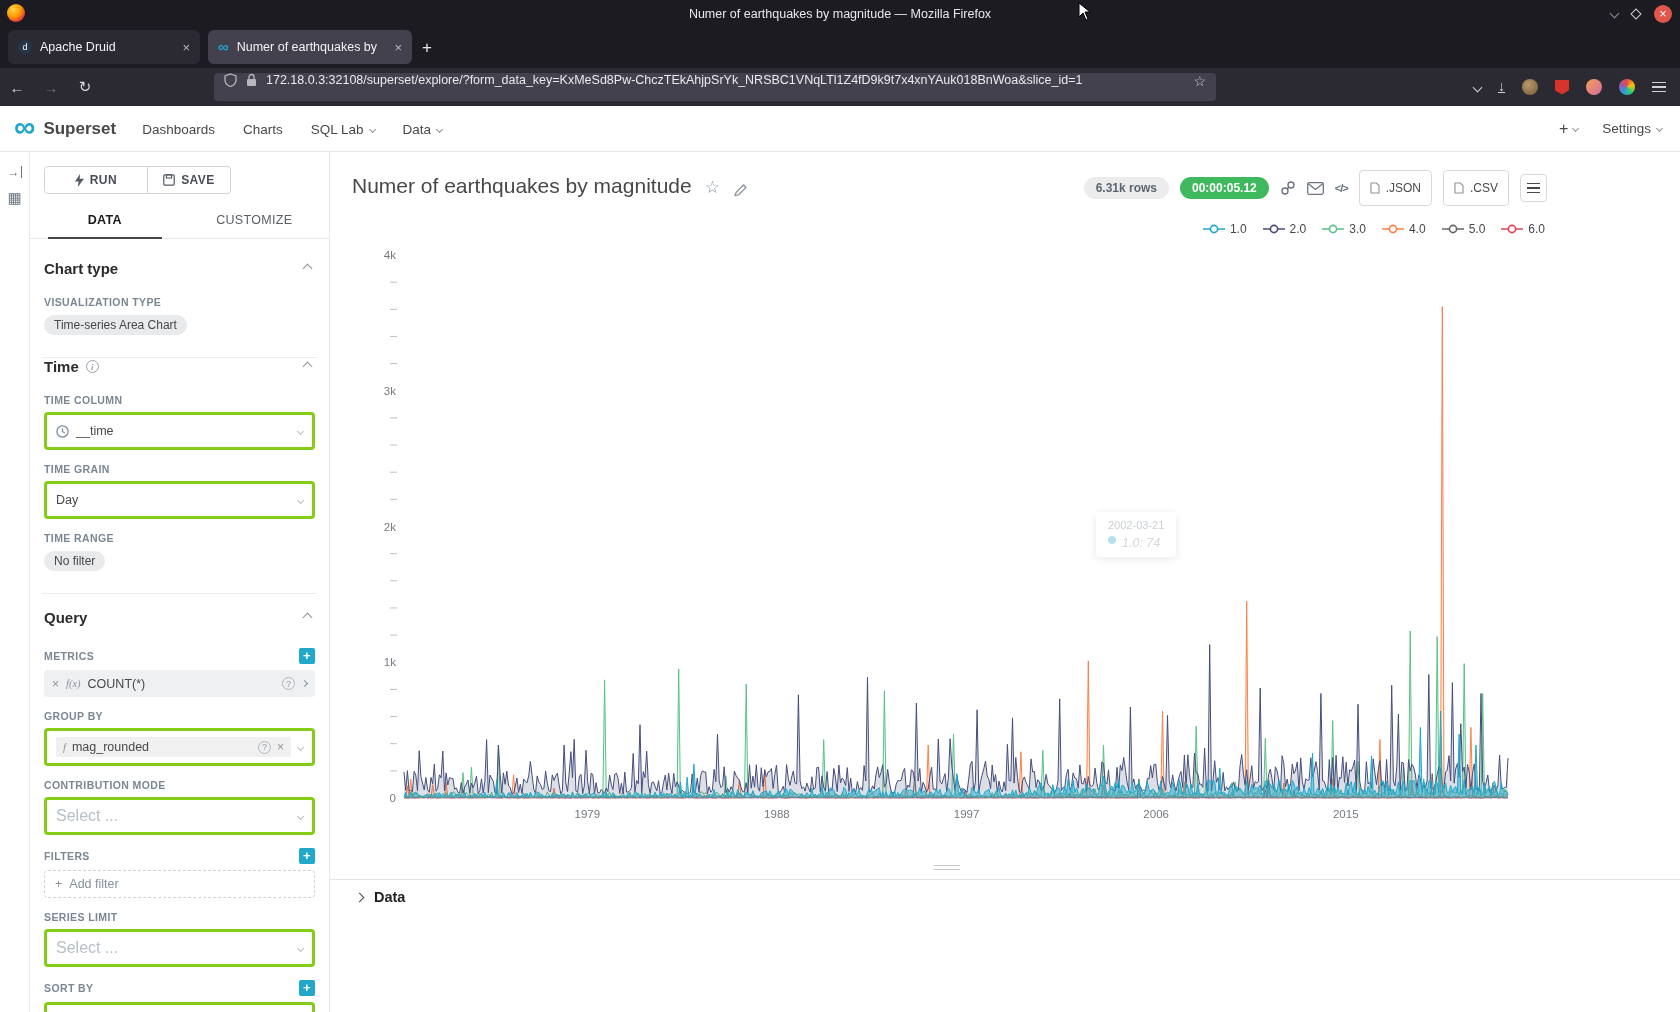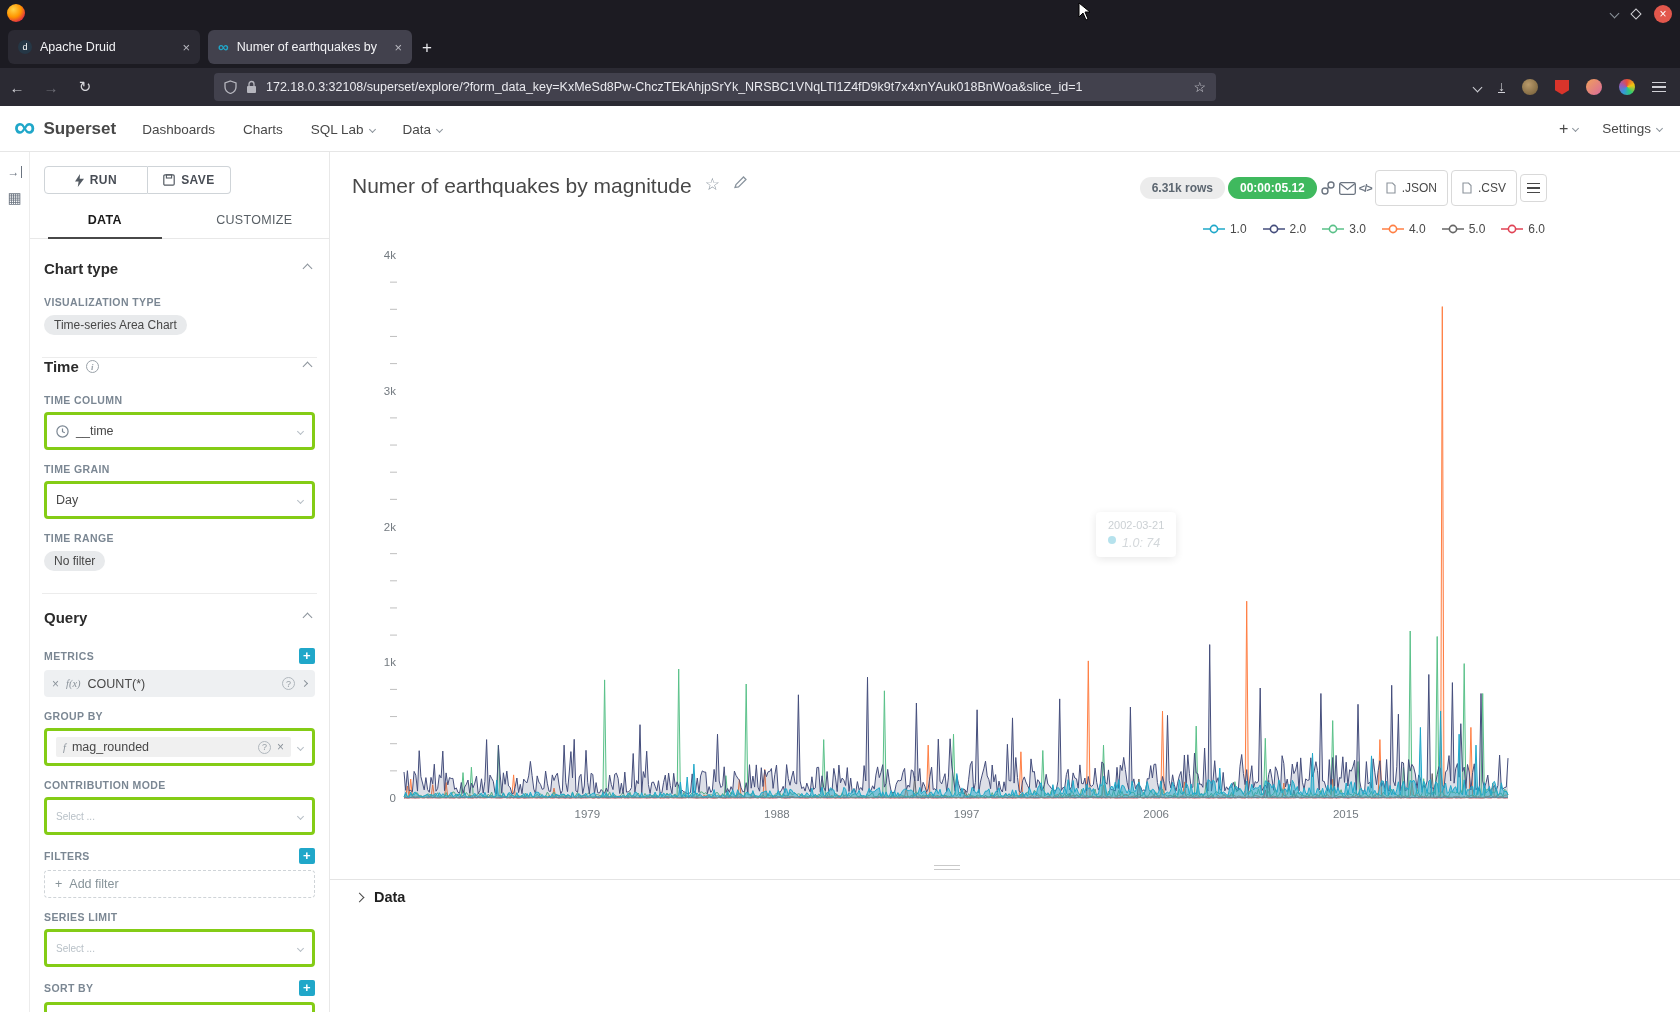--- a/index.html
+++ b/index.html
@@ -30,21 +30,21 @@
   .tab-fav-druid { width:14px; height:14px; border-radius:50%; background:#253746; color:#fff; font-size:9px;
                    display:flex; align-items:center; justify-content:center; flex:none; }
   .tab-fav-superset { color:#20A7C9; font-weight:bold; font-size:15px; line-height:14px; flex:none; }
   .newtab-btn { color:#e8e8ec; font-size:17px; margin:0 0 10px 10px; }
 
   .urlbar { position:absolute; left:0; top:68px; width:1680px; height:38px; background:#2b2a33;
             display:flex; align-items:center; }
   .nav-arrow { color:#d6d6db; font-size:15px; width:34px; text-align:center; }
   .nav-arrow.dim { color:#6f6f78; }
   .url-field { position:absolute; left:214px; top:5px; width:1002px; height:28px; background:#42414d;
-               border-radius:4px; display:flex; align-items:center; padding:0 10px; gap:9px; }
+               border-radius:4px; display:flex; padding:0 10px; gap:9px; }
   .url-text { flex:1; color:#e9e9ee; font-size:12.5px; white-space:nowrap; overflow:hidden; text-overflow:ellipsis; }
   .url-star { color:#cfcfd6; font-size:14px; }
   .toolbar-icons { position:absolute; right:14px; top:5px; height:28px; display:flex; align-items:center; gap:17px; }
   .tb-icon { color:#d0d0d6; font-size:14px; }
   .dl-icon { border-bottom:1.6px solid #d0d0d6; padding-bottom:0px; line-height:11px; }
   .circle-icon { width:16px; height:16px; border-radius:50%; }
   .ext1 { background:radial-gradient(circle at 40% 35%, #b99a6b, #6f5a35); }
   .ublock { width:14px; height:15px; background:#d9342b; clip-path:polygon(50% 100%, 0 72%, 0 0, 100% 0, 100% 72%); }
   .avatar { background:linear-gradient(135deg,#f0a05a,#d96a9b); }
   .pinwheel { background:conic-gradient(#e74c3c,#f1c40f,#2ecc71,#3498db,#9b59b6,#e74c3c); }
@@ -90,44 +90,44 @@
   .section-head { display:flex; align-items:center; margin-top:21px; }
   .section-title { font-size:15px; font-weight:600; color:#2b2b2b; display:flex; align-items:center; gap:7px; }
   .section-head .chev { margin-left:auto; margin-right:4px; }
   .caps-label { margin-top:19px; font-size:10.5px; font-weight:700; letter-spacing:.4px; color:#7b8793; display:flex; align-items:center; }
   .caps-row { justify-content:space-between; }
   .pill { display:inline-block; margin-top:7px; background:#e8eaec; color:#484848; font-size:12px;
           padding:3px 10px; border-radius:10px; }
   .select-box { margin-top:6px; height:28px; border:3px solid #84cc16; border-radius:4px; background:#fff;
                 display:flex; align-items:center; padding:16px 9px; gap:7px; }
   .select-value { font-size:12.5px; color:#484848; flex:1; }
-  .select-placeholder { font-size:10px; color:#b8c0c7; flex:1; }
+  .select-placeholder { font-size:16px; color:#b8c0c7; flex:1; }
   .divider { height:1px; background:#ececec; margin:22px -2px 0; }
   .plus-btn { width:16px; height:16px; background:var(--accent); border-radius:2px; color:#fff; font-size:13px;
               line-height:15px; text-align:center; }
   .metric-chip { margin-top:6px; height:27px; background:#eef0f2; border-radius:4px; display:flex; align-items:center;
                  padding:0 8px; gap:7px; }
   .chip-x { color:#8b939b; font-size:12px; }
   .fx { font-size:10.5px; font-style:italic; color:#8b939b; font-family:"Liberation Serif", serif; }
   .chip-label { font-size:12.5px; color:#484848; flex:1; }
   .q-circle { width:13px; height:13px; border:1px solid #b0b7bd; border-radius:50%; color:#98a0a6; font-size:9px;
               display:inline-flex; align-items:center; justify-content:center; flex:none; }
   .inner-chip { background:#f0f0f0; border-radius:2px; height:20px; display:flex; align-items:center; gap:6px;
                 padding:0 7px; flex:1; }
   .dashed-box { margin-top:6px; height:28px; border:1px dashed #cfd4d8; border-radius:4px; display:flex;
                 align-items:center; padding:0 10px; gap:7px; color:#879399; font-size:12.5px; }
   .info-circle { width:13px; height:13px; border:1px solid #9aa2a9; border-radius:50%; color:#9aa2a9; font-size:9px;
                  font-style:italic; font-family:"Liberation Serif",serif; display:inline-flex; align-items:center; justify-content:center; }
   .clock-icon, .save-icon, .bolt-icon { flex:none; display:inline-flex; }
 
   
-  .chart-header { position:absolute; left:352px; top:174px; display:flex; align-items:flex-start; gap:13px; }
+  .chart-header { position:absolute; left:352px; top:174px; display:flex; align-items:flex-end; gap:13px; }
   .chart-title { font-size:21px; font-weight:500; color:#484848; }
   .star-icon { color:#8a949e; font-size:17px; }
-  .header-right { position:absolute; right:133px; top:174px; height:28px; display:flex; align-items:center; gap:3px; }
+  .header-right { position:absolute; right:133px; top:174px; height:28px; display:flex; align-items:center; gap:11px; }
   .badge { height:22px; border-radius:11px; display:flex; align-items:center; padding:0 12px; font-size:12px; font-weight:600; }
   .badge-rows { background:var(--badge-bg); color:#5c6670; }
   .badge-timer { background:var(--timer-bg); color:#fff; }
   .hdr-icon { color:#6b7480; display:inline-flex; }
   .code-glyph { font-size:11px; font-weight:700; color:#6b7480; letter-spacing:-1px; }
   .ghost-btn { height:28px; border:1px solid #d9d9d9; border-radius:4px; background:#fff; display:flex;
                align-items:center; gap:6px; padding:17px 10px; font-size:12px; color:#484848; }
   .menu-btn { width:27px; justify-content:center; padding:0; display:flex; flex-direction:column; gap:3px; align-items:center; }
   .menu-btn i { width:13px; height:1.5px; background:#484848; }
 
@@ -150,20 +150,21 @@
   .data-toggle { position:absolute; left:356px; top:889px; display:flex; align-items:center; gap:11px; }
   .data-toggle-label { font-size:14.5px; font-weight:700; color:#1f1f1f; }
 </style>
 </head>
 <body>
 
 <div class="screen" style="--accent: #20A7C9; --timer-bg: #3fb95e; --badge-bg: #ececec;">
 
   <div class="titlebar">
     <span class="ff-logo"></span>
+    <span class="win-title">Numer of earthquakes by magnitude — Mozilla Firefox</span>
     <span class="win-controls">
       <i class="chev down"></i>
       <i class="win-max"></i>
       <span class="win-close">×</span>
     </span>
     <svg class="cursor-arrow" width="14" height="20">
       <polygon points="1,1 1,15 5,11 8,18 10,17 7,10 12,10" fill="#fff" stroke="#000" stroke-width="1"></polygon>
     </svg>
   </div>
 

